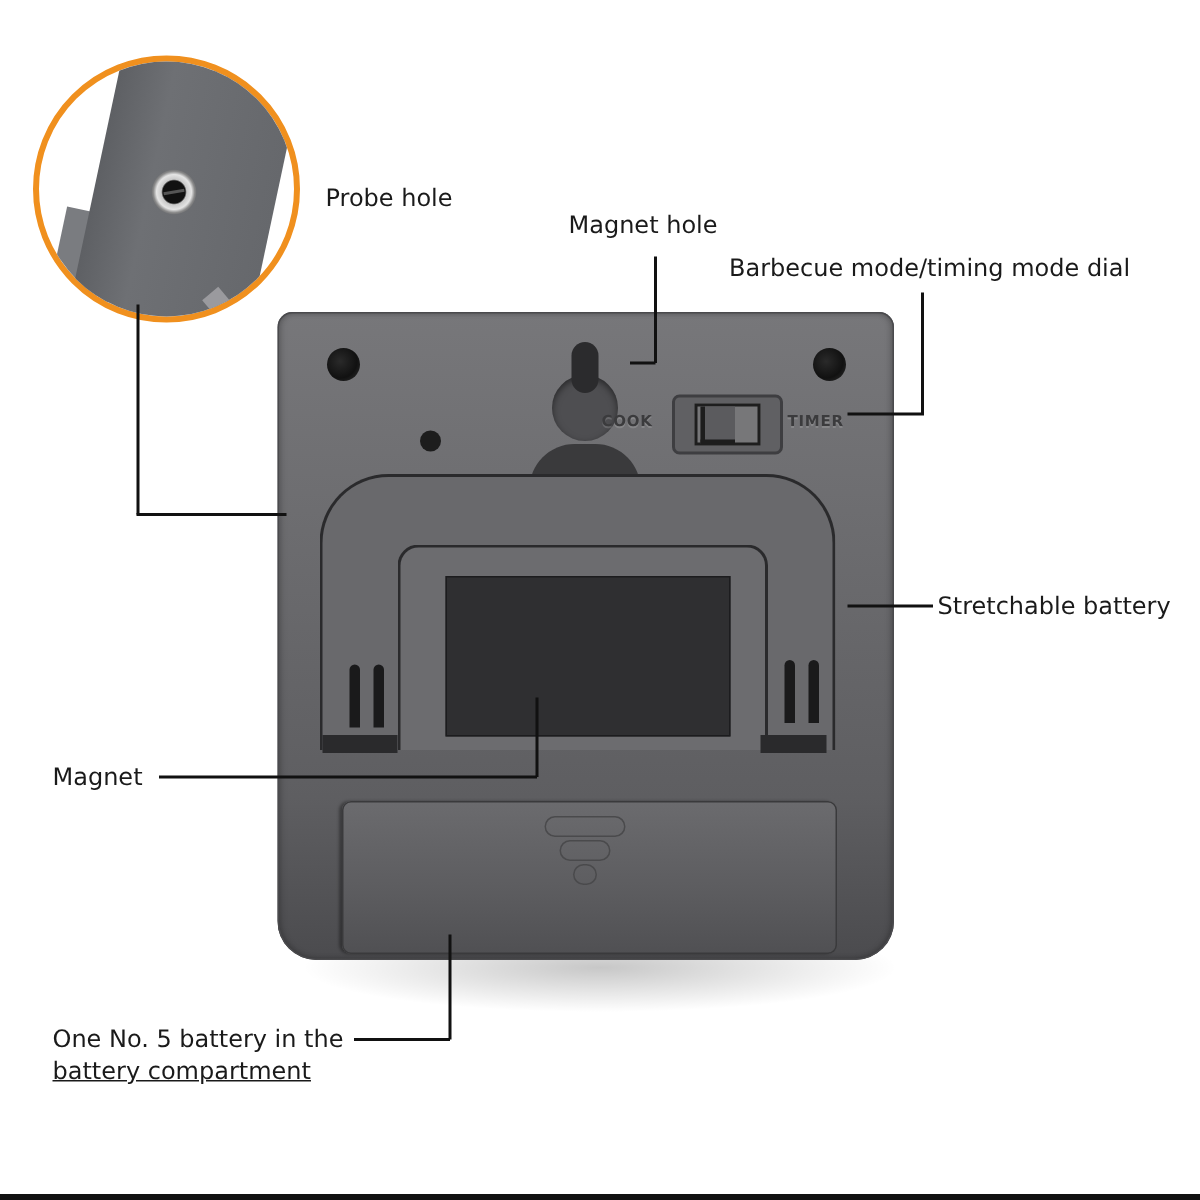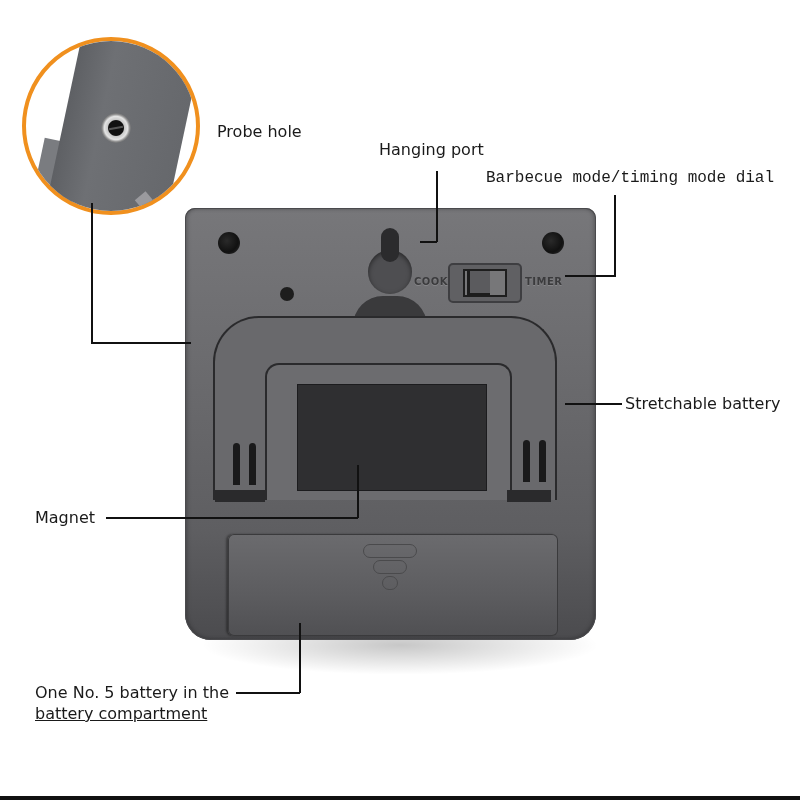--- a/index.html
+++ b/index.html
@@ -44,21 +44,21 @@
 <div class="shadow"></div>
 
 <div class="device">
   <div class="screw" style="left:33px;top:24px;"></div>
   <div class="screw" style="left:357px;top:24px;"></div>
   <div class="smallhole" style="left:95px;top:79px;"></div>
 
   <div class="keyhole-bot" style="left:183px;top:42px;"></div>
   <div class="keyhole-top" style="left:196px;top:20px;"></div>
 
-  <span class="embossed" style="left:229px;top:68px;">COOK</span>
+  <span class="embossed" style="left:216px;top:68px;">COOK</span>
   <div class="switch-frame" style="left:263px;top:55px;">
     <div class="switch-slot" style="left:13px;top:4px;">
       <div class="switch-knob" style="left:2px;top:0px;"></div>
     </div>
   </div>
   <span class="embossed" style="left:340px;top:68px;">TIMER</span>
 
   <div class="pivot" style="left:168px;top:88px;"></div>
   <div class="bracket-outer" style="left:28px;top:108px;width:340px;height:182px;"></div>
   <div class="bracket-inner" style="left:80px;top:155px;width:243px;height:135px;"></div>
@@ -82,22 +82,22 @@
 
 <div class="inset">
   <div class="inset-back"></div>
   <div class="inset-bar"></div>
   <div class="inset-leg"></div>
   <div class="jack"></div>
   <div class="jack-slit"></div>
 </div>
 
 <span class="label" style="left:217px;top:121px;">Probe hole</span>
-<span class="label" style="left:379px;top:139px;">Hanging port</span>
-<span class="label" style="left:486px;top:168px;font-family:Liberation Mono, monospace;">Barbecue mode/timing mode dial</span>
+<span class="label" style="left:379px;top:139px;">Magnet hole</span>
+<span class="label" style="left:486px;top:168px;">Barbecue mode/timing mode dial</span>
 <span class="label" style="left:625px;top:393px;">Stretchable battery</span>
 <span class="label" style="left:35px;top:507px;">Magnet</span>
 <span class="label" style="left:35px;top:682px;">One No. 5 battery in the</span>
 <span class="label" style="left:35px;top:703px;text-decoration:underline;">battery compartment</span>
 
 <div class="line" style="left:91px;top:203px;width:1.5px;height:140px;"></div>
 <div class="line" style="left:91px;top:342px;width:100px;height:1.5px;"></div>
 
 <div class="line" style="left:436px;top:171px;width:1.5px;height:71px;"></div>
 <div class="line" style="left:420px;top:241px;width:17px;height:1.5px;"></div>

